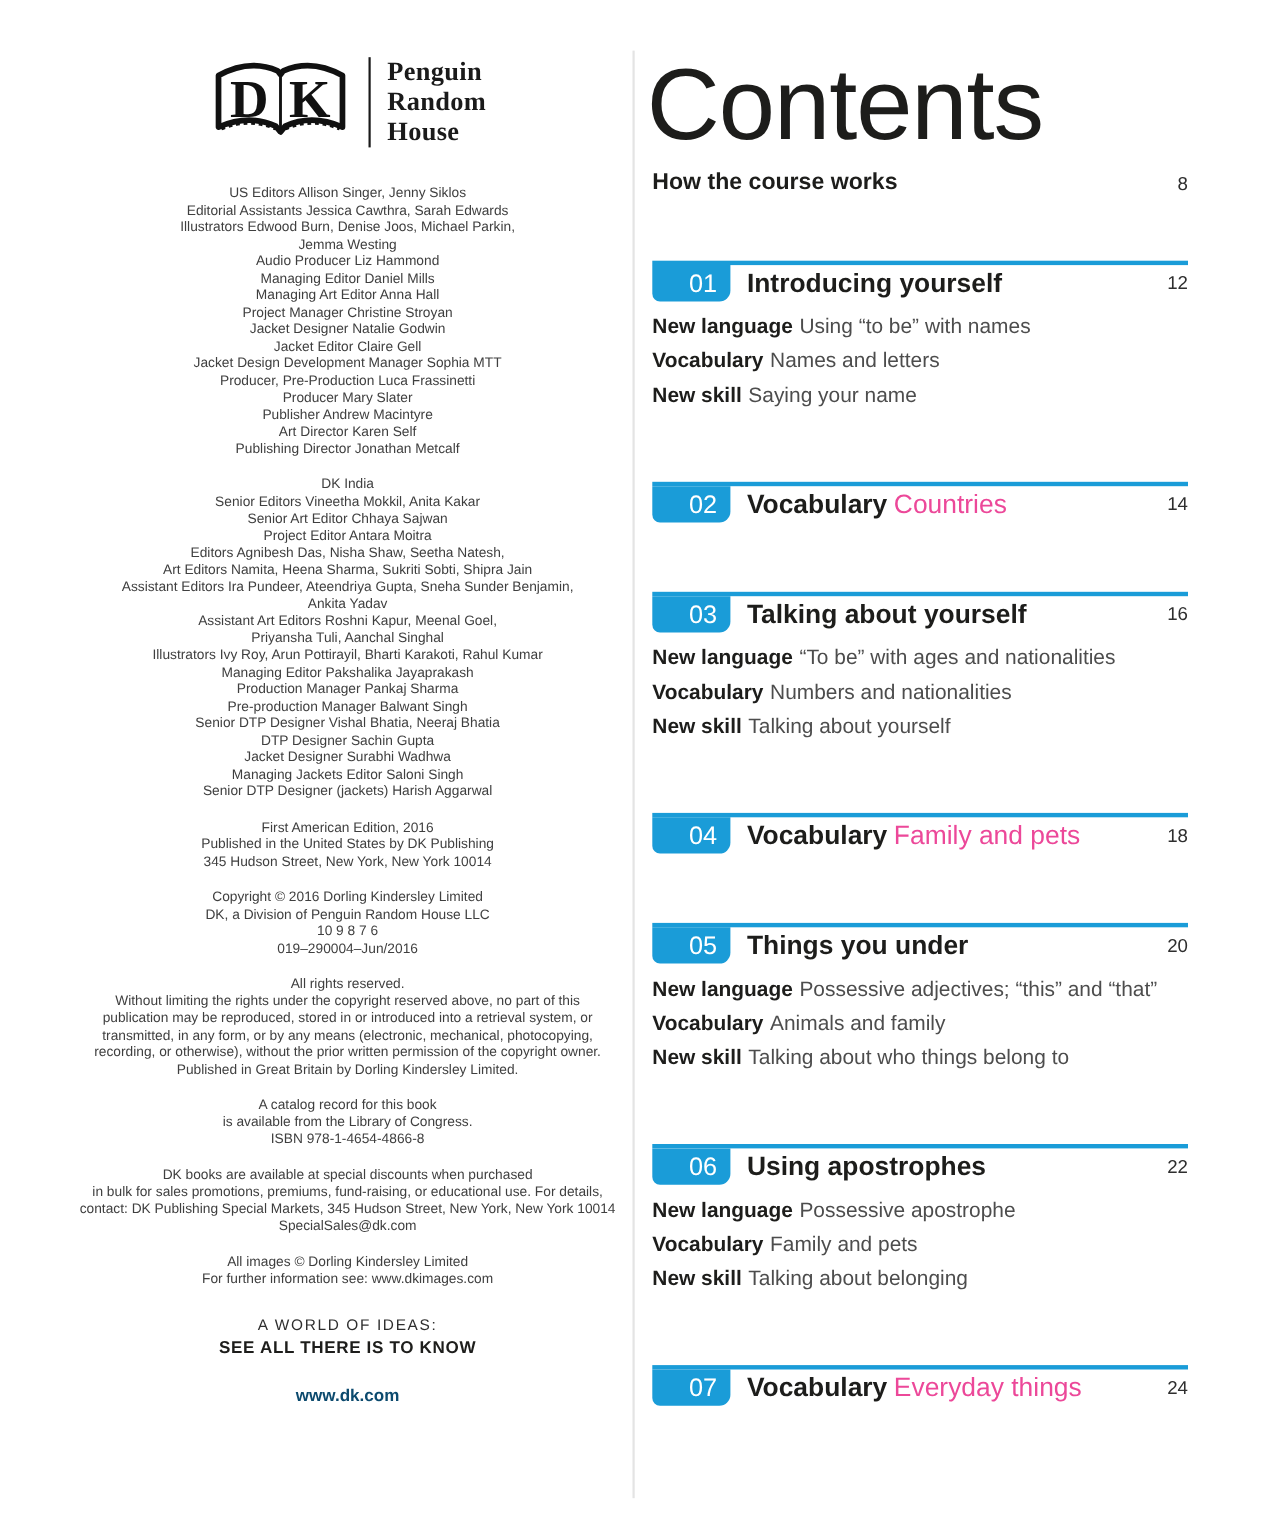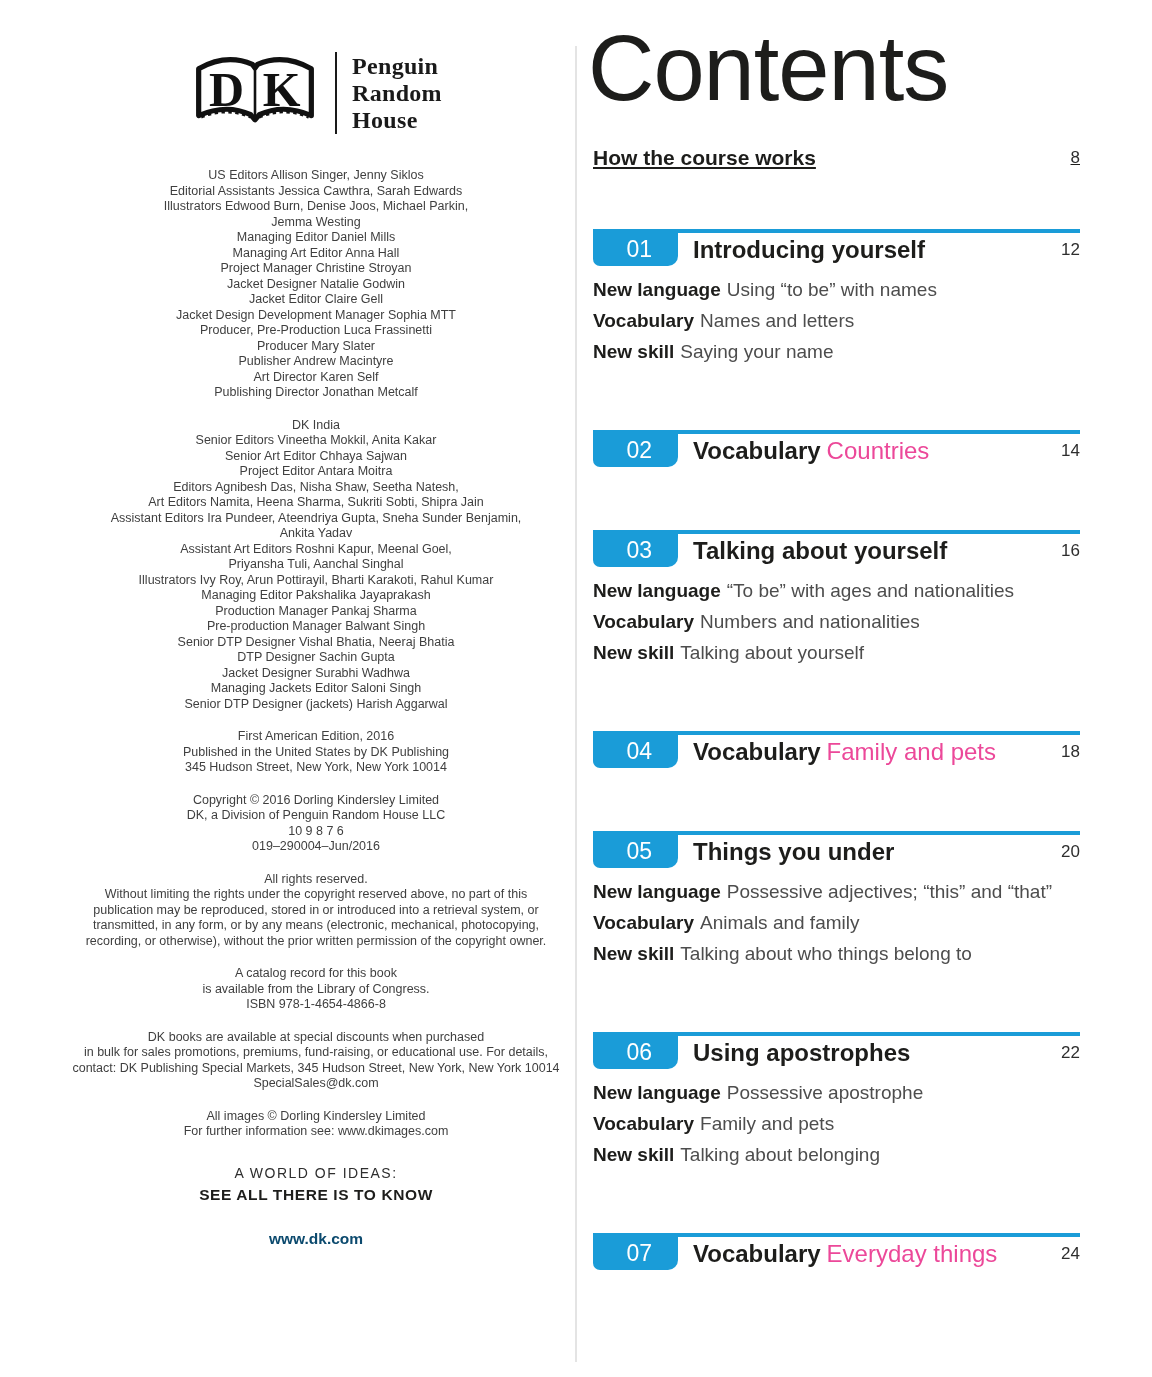--- a/index.html
+++ b/index.html
@@ -18,31 +18,31 @@
               font-size:24px; line-height:27px; color:#1a1a1a; letter-spacing:0.3px; }
   .tsec { margin-top:17px; }
   .tsec:first-of-type { margin-top:0; }
   .tline { font-size:12.5px; line-height:15.5px; color:#3f3f3f; white-space:nowrap; }
   .tagline { margin-top:24px; }
   .tagline-1 { font-size:14px; letter-spacing:1.5px; color:#2e2e2e; line-height:18px; }
   .tagline-2 { font-size:15.5px; font-weight:700; letter-spacing:0.6px; margin-top:4px; color:#1d1d1b; }
   .website { margin-top:26px; font-weight:700; font-size:15.5px; color:#0c4a6e; }
 
   
-  .right-col { position:absolute; left:593px; top:18px; width:487px; }
+  .right-col { position:absolute; left:593px; top:45px; width:487px; }
   .contents-title { font-size:92px; line-height:100px; font-weight:400; color:#1d1d1b;
                     letter-spacing:-1px; margin-left:-5px; }
-  .how-works { display:flex; justify-content:space-between; align-items:center; margin-top:28px;text-decoration:underline; }
+  .how-works { display:flex; justify-content:space-between; align-items:flex-end; margin-top:9px; }
   .how-works-label { font-size:21px; font-weight:700; color:#1d1d1b; }
   .page-num { font-size:17px; font-weight:400; color:#2e2e2e; }
   .units { margin-top:59px; }
   .unit { margin-bottom:63px; }
   .unit-topline { height:4px; background:var(--accent,#1a9cd8); }
   .unit-header { display:flex; align-items:center; }
-  .unit-badge { width:59px; height:33px; padding-right:26px; background:var(--accent,#1a9cd8);
+  .unit-badge { width:59px; height:33px; padding-right:12px; background:var(--accent,#1a9cd8);
                 border-radius:0 0 10px 7px; color:#ffffff; font-size:23px; text-align:right;
                 line-height:32px; flex:0 0 auto; }
   .unit-title { margin-left:15px; font-size:24px; font-weight:700; color:#1d1d1b; white-space:nowrap; }
   .unit-subtitle { font-weight:400; color:#ec4899; margin-left:6px; }
   .unit-page { margin-left:auto; font-size:17px; color:#2e2e2e; }
   .unit-details { margin-top:8px; }
   .detail { font-size:19px; line-height:31px; white-space:nowrap; }
   .detail-label { font-weight:700; color:#1d1d1b;text-align:center; }
   .detail-text { font-weight:400; color:#4d4d4d; margin-left:6px; }
 </style>
@@ -68,20 +68,21 @@
       <div>Random</div>
       <div>House</div>
     </div>
   </div>
 
   <div class="tsec">
       <div class="tline">US Editors  Allison Singer, Jenny Siklos</div>
       <div class="tline">Editorial Assistants  Jessica Cawthra, Sarah Edwards</div>
       <div class="tline">Illustrators  Edwood Burn, Denise Joos, Michael Parkin,</div>
       <div class="tline">Jemma Westing</div>
+      <div class="tline">Audio Producer  Liz Hammond</div>
       <div class="tline">Managing Editor  Daniel Mills</div>
       <div class="tline">Managing Art Editor  Anna Hall</div>
       <div class="tline">Project Manager  Christine Stroyan</div>
       <div class="tline">Jacket Designer  Natalie Godwin</div>
       <div class="tline">Jacket Editor  Claire Gell</div>
       <div class="tline">Jacket Design Development Manager  Sophia MTT</div>
       <div class="tline">Producer, Pre-Production  Luca Frassinetti</div>
       <div class="tline">Producer  Mary Slater</div>
       <div class="tline">Publisher  Andrew Macintyre</div>
       <div class="tline">Art Director Karen Self</div>
@@ -118,20 +119,21 @@
       <div class="tline">DK, a Division of Penguin Random House LLC</div>
       <div class="tline">10 9 8 7 6</div>
       <div class="tline">019–290004–Jun/2016</div>
     </div>
   <div class="tsec">
       <div class="tline">All rights reserved.</div>
       <div class="tline">Without limiting the rights under the copyright reserved above, no part of this</div>
       <div class="tline">publication may be reproduced, stored in or introduced into a retrieval system, or</div>
       <div class="tline">transmitted, in any form, or by any means (electronic, mechanical, photocopying,</div>
       <div class="tline">recording, or otherwise), without the prior written permission of the copyright owner.</div>
+      <div class="tline">Published in Great Britain by Dorling Kindersley Limited.</div>
     </div>
   <div class="tsec">
       <div class="tline">A catalog record for this book</div>
       <div class="tline">is available from the Library of Congress.</div>
       <div class="tline">ISBN 978-1-4654-4866-8</div>
     </div>
   <div class="tsec">
       <div class="tline">DK books are available at special discounts when purchased</div>
       <div class="tline">in bulk for sales promotions, premiums, fund-raising, or educational use. For details,</div>
       <div class="tline">contact: DK Publishing Special Markets, 345 Hudson Street, New York, New York 10014</div>

